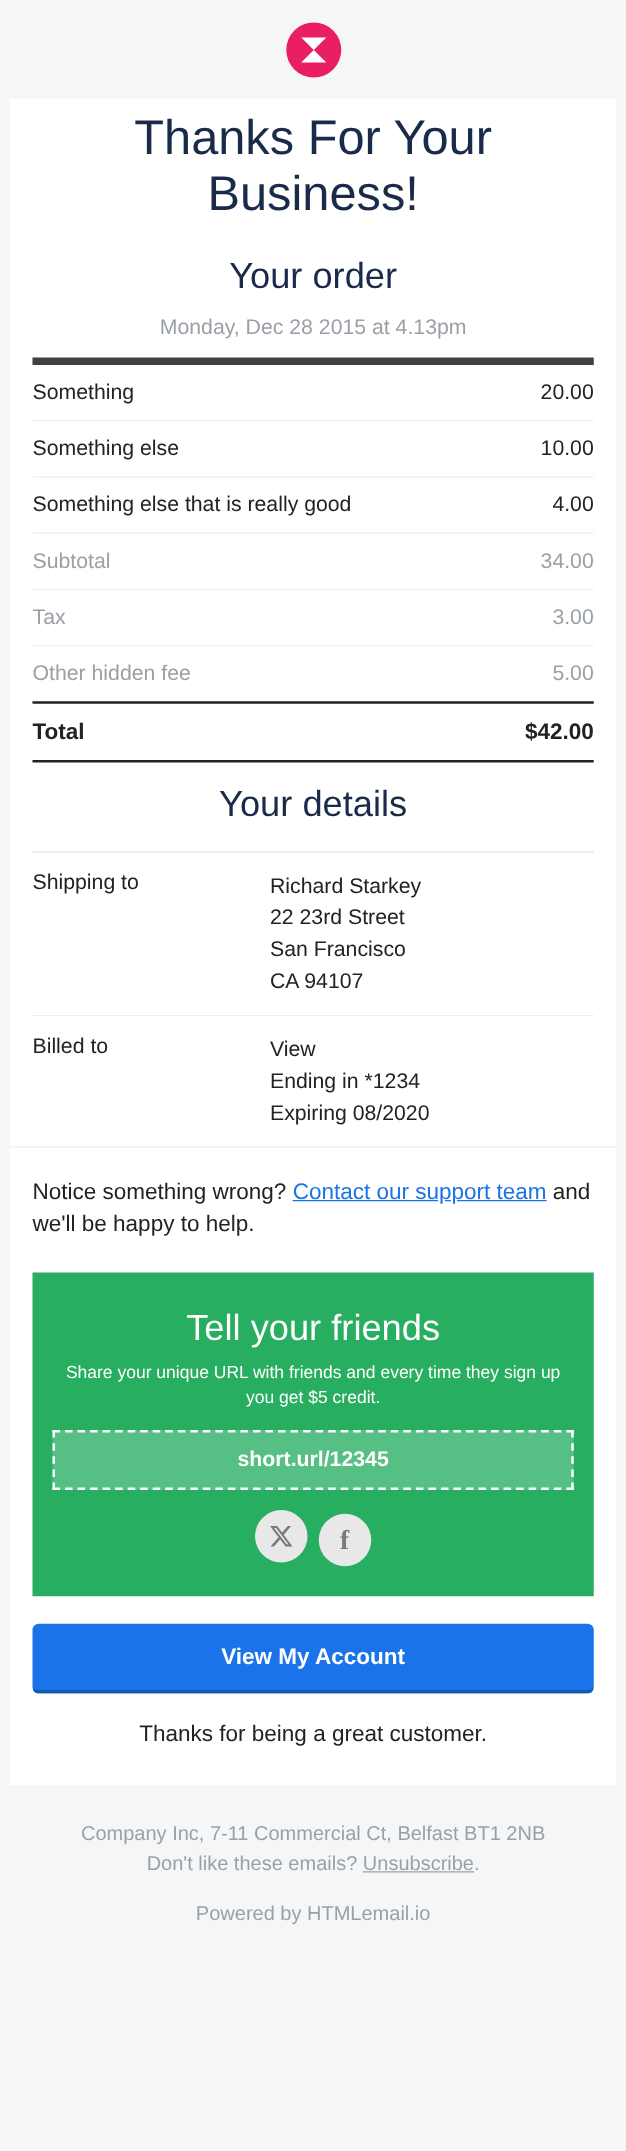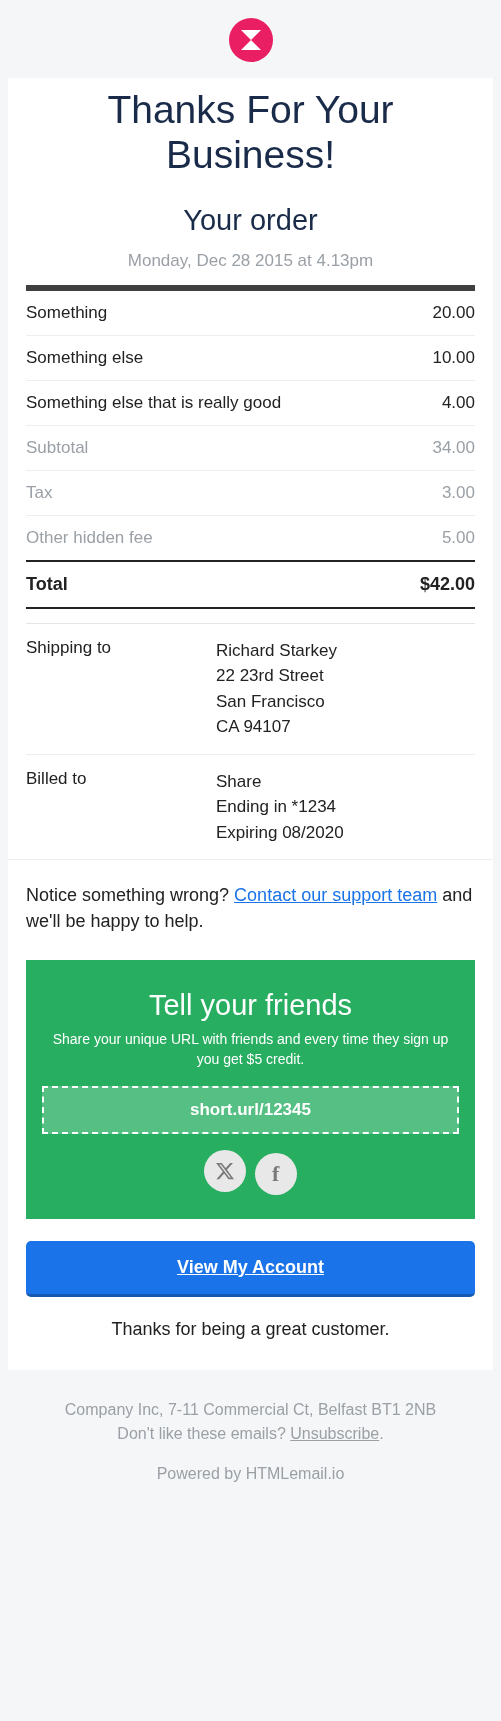--- a/index.html
+++ b/index.html
@@ -113,21 +113,20 @@
   margin: 22px 18px 0;
   background: #1a73e8;
   color: #fff;
   text-align: center;
   font-weight: 700;
   font-size: 18px;
   padding: 16px;
   border-radius: 5px;
   border-bottom: 3px solid #1558b0;
   cursor: pointer;
-  text-decoration: underline;
 }
 .closing {
   text-align: center;
   font-size: 18px;
   padding: 22px 18px 0;
 }
 .footer {
   text-align: center;
   color: #9aa0a6;
   font-size: 16px;
@@ -179,34 +178,35 @@
       <div class="row muted">
         <span>Other hidden fee</span>
         <span>5.00</span>
       </div>
       <div class="total-row">
         <span>Total</span>
         <span>$42.00</span>
       </div>
     </div>
 
+    <h2>Your details</h2>
     <div class="details">
       <div class="detail-row first">
         <div class="detail-label">Shipping to</div>
         <div class="detail-val">
           <div>Richard Starkey</div>
           <div>22 23rd Street</div>
           <div>San Francisco</div>
           <div>CA 94107</div>
         </div>
       </div>
       <div class="detail-row">
         <div class="detail-label">Billed to</div>
         <div class="detail-val">
-          <div>Share</div>
+          <div>View</div>
           <div>Ending in *1234</div>
           <div>Expiring 08/2020</div>
         </div>
       </div>
     </div>
 
     <div class="notice">
       <span>Notice something wrong? </span><a href="#">Contact our support team</a><span> and we'll be happy to help.</span>
     </div>
 

